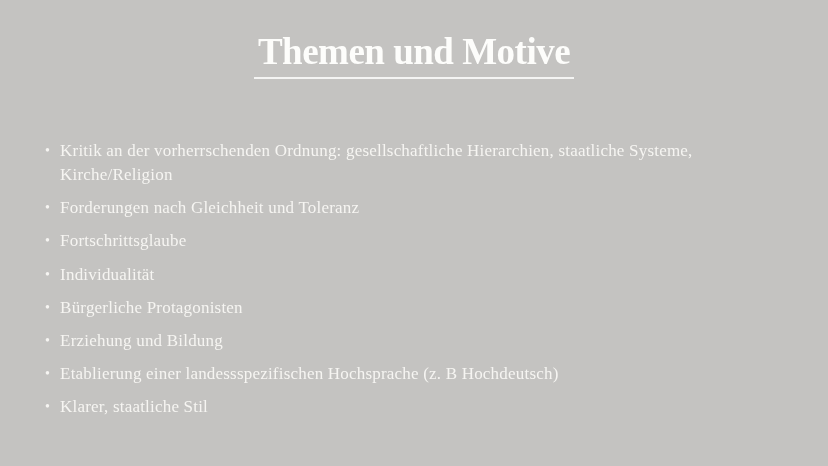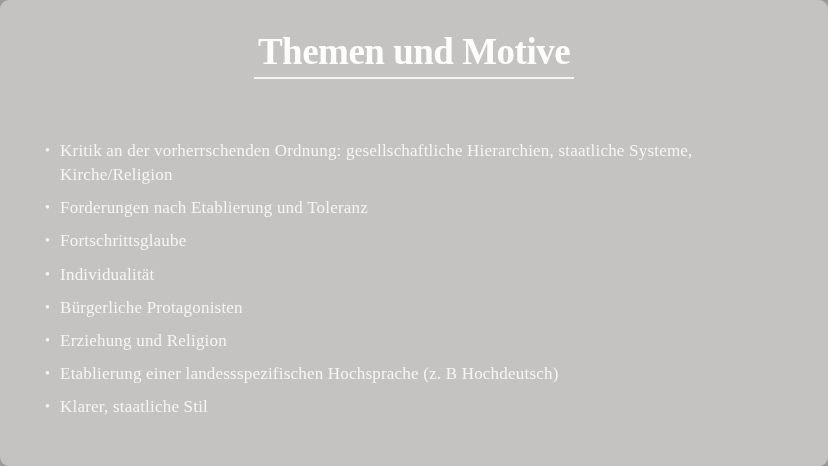--- a/index.html
+++ b/index.html
@@ -7,21 +7,20 @@
     padding: 0;
     background: #9a9a98;
   }
   .slide {
     position: relative;
     width: 828px;
     height: 466px;
     overflow: hidden;
     background: #c4c3c1;
     font-family: "Liberation Serif", serif;
-    border-radius: 9px;
     -webkit-font-smoothing: antialiased;
   }
   .title-wrap {
     text-align: center;
     padding-top: 30px;
   }
   .slide-title {
     display: inline-block;
     margin: 0;
     padding: 0 4px 4px 4px;
@@ -64,37 +63,37 @@
     <h1 class="slide-title">Themen und Motive</h1>
   </div>
   <ul class="bullet-list">
 
   <li class="bullet-item">
       <span class="bullet-dot">•</span>
       <span class="bullet-text">Kritik an der vorherrschenden Ordnung: gesellschaftliche Hierarchien, staatliche Systeme, Kirche/Religion</span>
     </li>
       <li class="bullet-item">
       <span class="bullet-dot">•</span>
-      <span class="bullet-text">Forderungen nach Etablierung und Toleranz</span>
+      <span class="bullet-text">Forderungen nach Gleichheit und Toleranz</span>
     </li>
       <li class="bullet-item">
       <span class="bullet-dot">•</span>
       <span class="bullet-text">Fortschrittsglaube</span>
     </li>
       <li class="bullet-item">
       <span class="bullet-dot">•</span>
       <span class="bullet-text">Individualität</span>
     </li>
       <li class="bullet-item">
       <span class="bullet-dot">•</span>
       <span class="bullet-text">Bürgerliche Protagonisten</span>
     </li>
       <li class="bullet-item">
       <span class="bullet-dot">•</span>
-      <span class="bullet-text">Erziehung und Religion</span>
+      <span class="bullet-text">Erziehung und Bildung</span>
     </li>
       <li class="bullet-item">
       <span class="bullet-dot">•</span>
       <span class="bullet-text">Etablierung einer landessspezifischen Hochsprache (z. B Hochdeutsch)</span>
     </li>
       <li class="bullet-item">
       <span class="bullet-dot">•</span>
       <span class="bullet-text">Klarer, staatliche Stil</span>
     </li>
     </ul>

